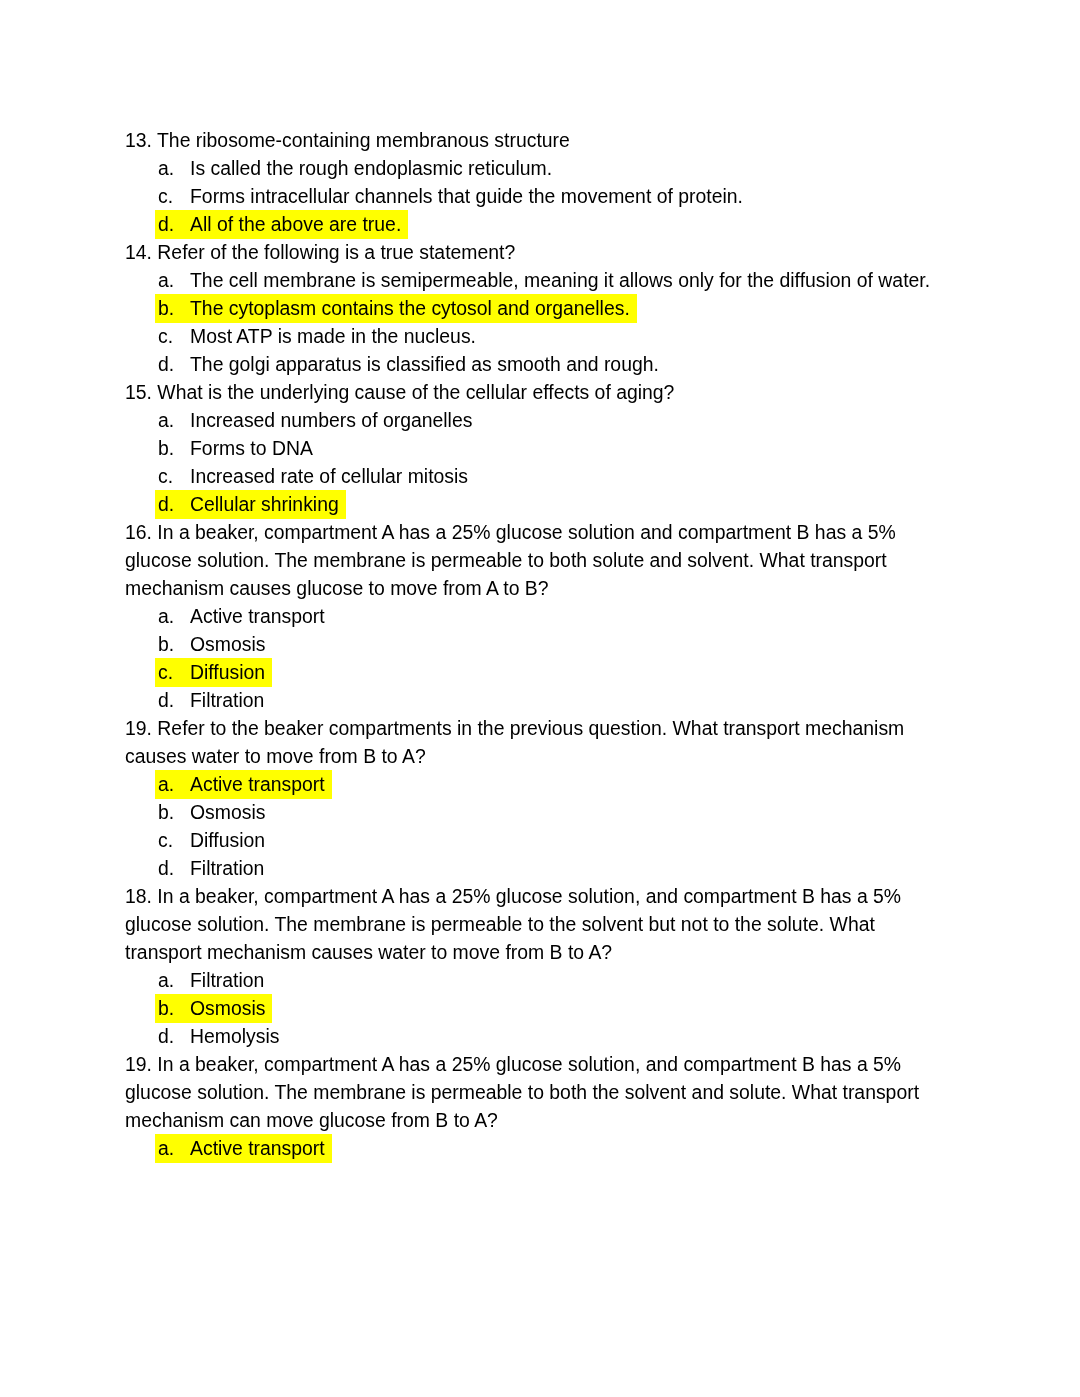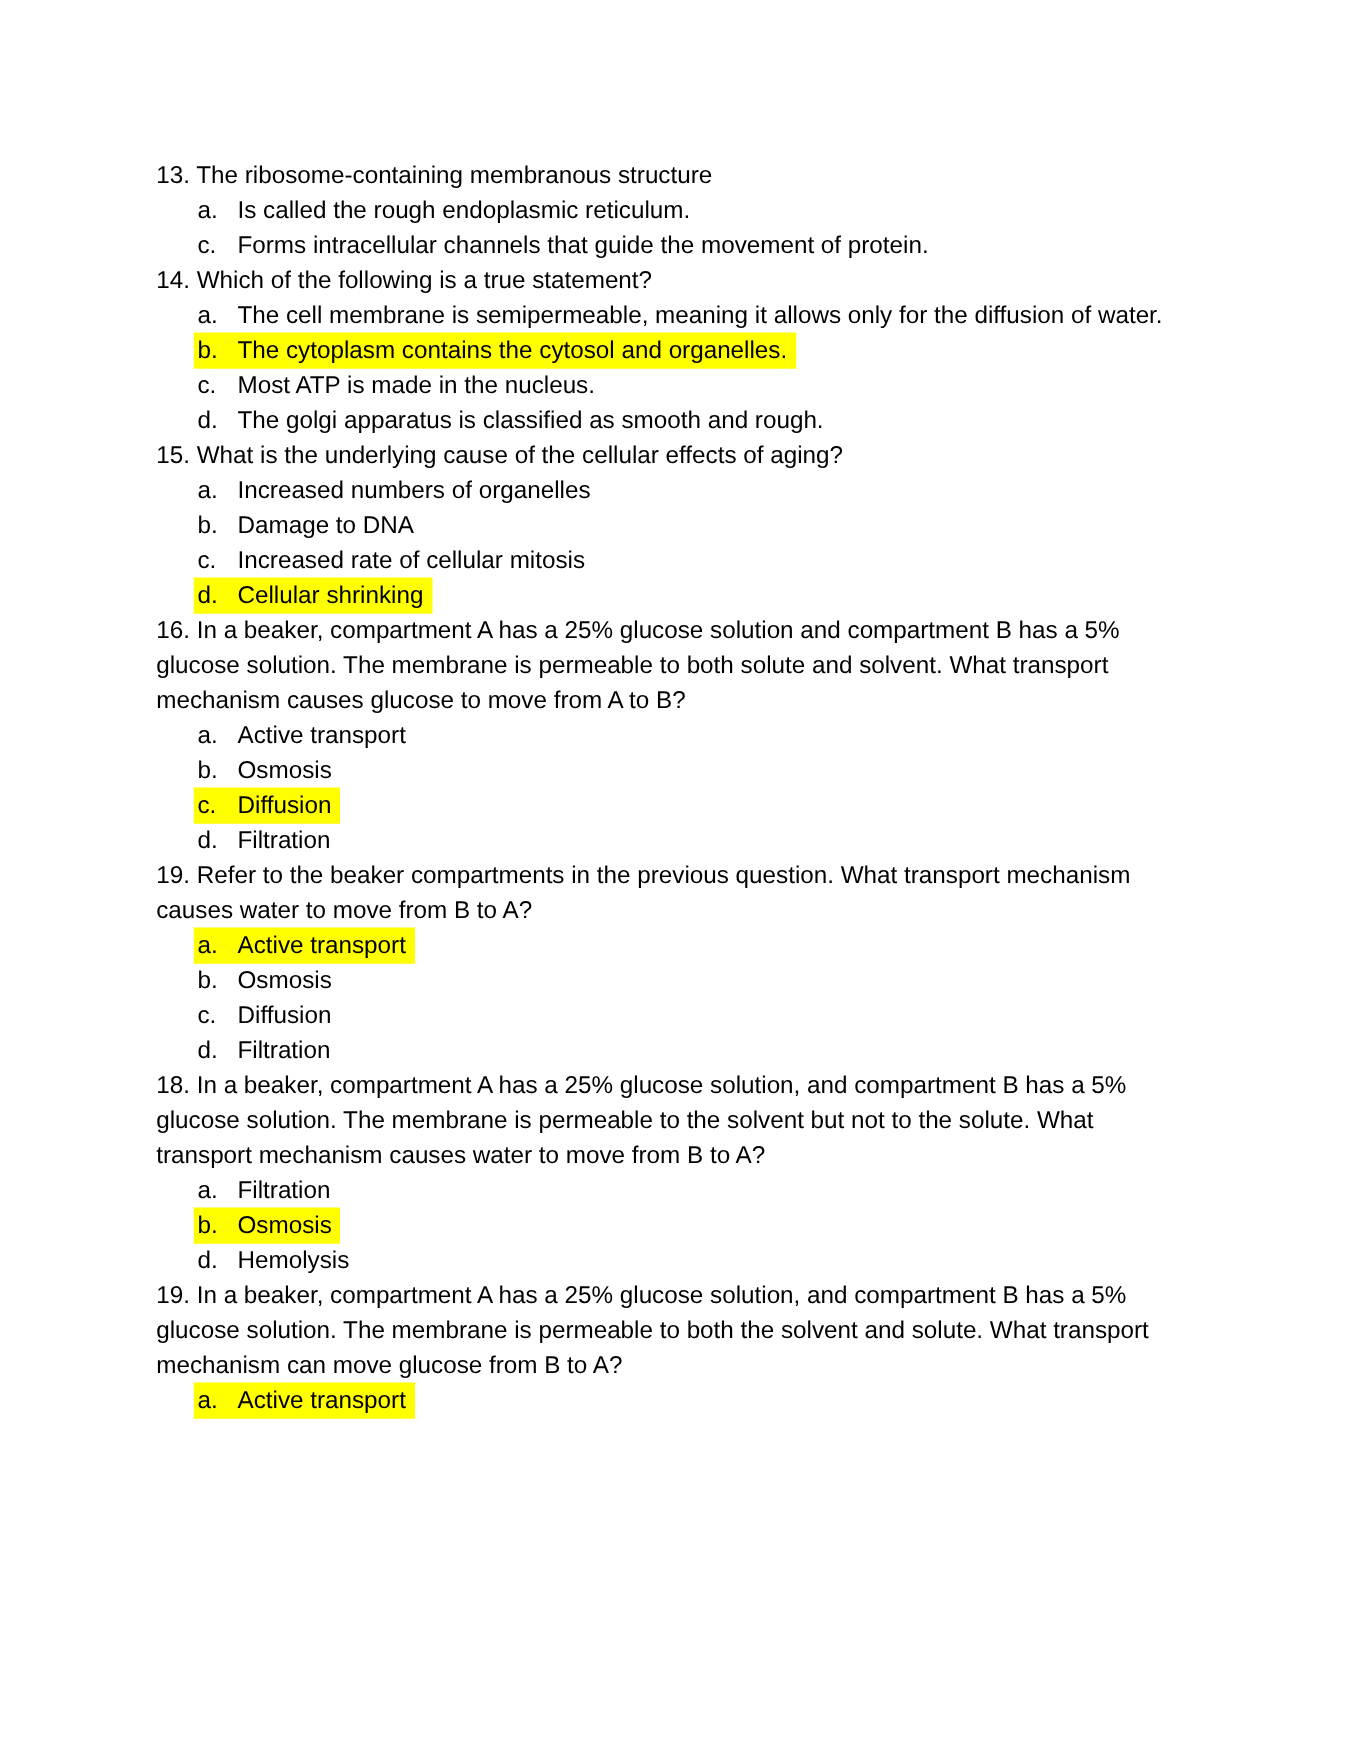--- a/index.html
+++ b/index.html
@@ -42,32 +42,33 @@
 </style>
 </head>
 <body style="background: rgb(255, 255, 255); color: rgb(0, 0, 0);">
 
 <div class="doc-page">
   <div>
       <div class="question">
         <p class="q-line"><span class="q-num">13.</span> <span class="q-text">The ribosome-containing membranous structure</span></p>
         <div class="option"><span class="opt-inner"><span class="opt-letter">a.</span><span class="opt-text">Is called the rough endoplasmic reticulum.</span></span></div>
         <div class="option"><span class="opt-inner"><span class="opt-letter">c.</span><span class="opt-text">Forms intracellular channels that guide the movement of protein.</span></span></div>
+        <div class="option"><span class="opt-inner hl"><span class="opt-letter">d.</span><span class="opt-text">All of the above are true.</span></span></div>
       </div>
       <div class="question">
-        <p class="q-line"><span class="q-num">14.</span> <span class="q-text">Which of the following is a true statement?</span></p>
+        <p class="q-line"><span class="q-num">14.</span> <span class="q-text">Refer of the following is a true statement?</span></p>
         <div class="option"><span class="opt-inner"><span class="opt-letter">a.</span><span class="opt-text">The cell membrane is semipermeable, meaning it allows only for the diffusion of water.</span></span></div>
         <div class="option"><span class="opt-inner hl"><span class="opt-letter">b.</span><span class="opt-text">The cytoplasm contains the cytosol and organelles.</span></span></div>
         <div class="option"><span class="opt-inner"><span class="opt-letter">c.</span><span class="opt-text">Most ATP is made in the nucleus.</span></span></div>
         <div class="option"><span class="opt-inner"><span class="opt-letter">d.</span><span class="opt-text">The golgi apparatus is classified as smooth and rough.</span></span></div>
       </div>
       <div class="question">
         <p class="q-line"><span class="q-num">15.</span> <span class="q-text">What is the underlying cause of the cellular effects of aging?</span></p>
         <div class="option"><span class="opt-inner"><span class="opt-letter">a.</span><span class="opt-text">Increased numbers of organelles</span></span></div>
-        <div class="option"><span class="opt-inner"><span class="opt-letter">b.</span><span class="opt-text">Damage to DNA</span></span></div>
+        <div class="option"><span class="opt-inner"><span class="opt-letter">b.</span><span class="opt-text">Forms to DNA</span></span></div>
         <div class="option"><span class="opt-inner"><span class="opt-letter">c.</span><span class="opt-text">Increased rate of cellular mitosis</span></span></div>
         <div class="option"><span class="opt-inner hl"><span class="opt-letter">d.</span><span class="opt-text">Cellular shrinking</span></span></div>
       </div>
       <div class="question">
         <p class="q-line"><span class="q-num">16.</span> <span class="q-text">In a beaker, compartment A has a 25% glucose solution and compartment B has a 5% glucose solution. The membrane is permeable to both solute and solvent. What transport mechanism causes glucose to move from A to B?</span></p>
         <div class="option"><span class="opt-inner"><span class="opt-letter">a.</span><span class="opt-text">Active transport</span></span></div>
         <div class="option"><span class="opt-inner"><span class="opt-letter">b.</span><span class="opt-text">Osmosis</span></span></div>
         <div class="option"><span class="opt-inner hl"><span class="opt-letter">c.</span><span class="opt-text">Diffusion</span></span></div>
         <div class="option"><span class="opt-inner"><span class="opt-letter">d.</span><span class="opt-text">Filtration</span></span></div>
       </div>

